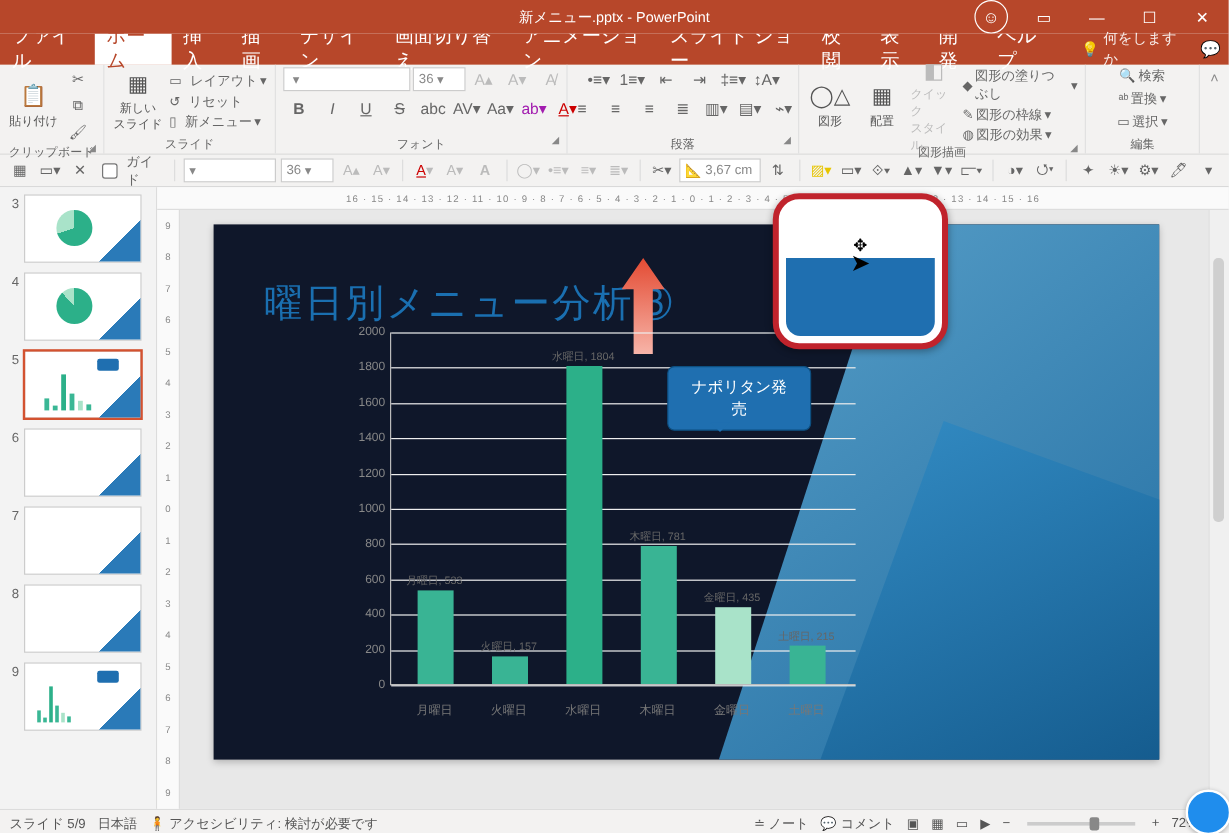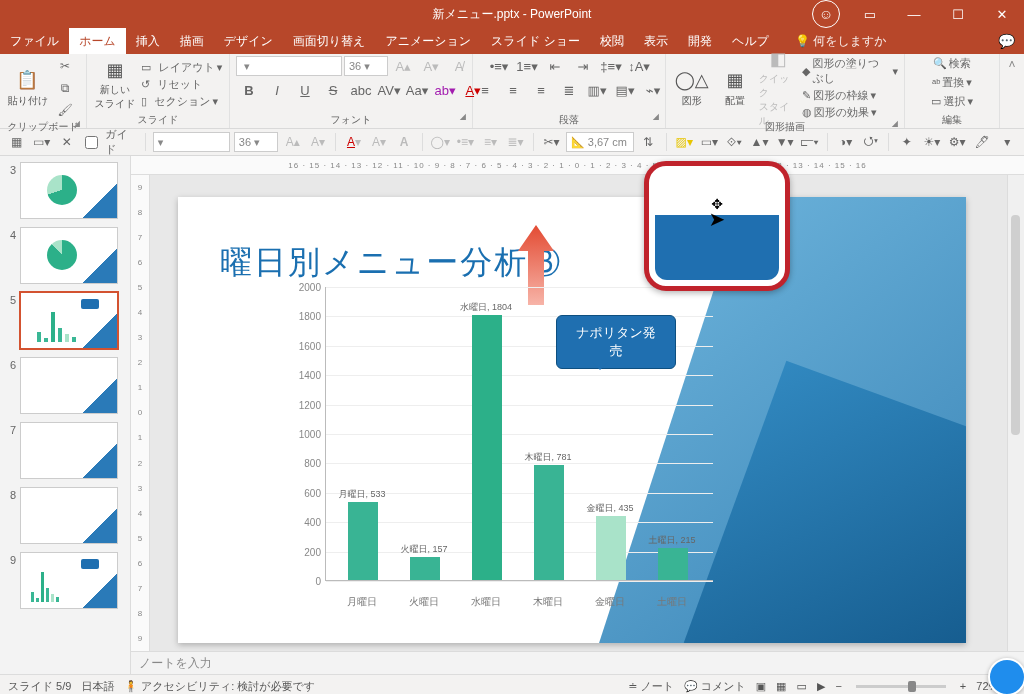--- a/index.html
+++ b/index.html
@@ -4,21 +4,21 @@
 <style>
 html,body{margin:0;padding:0;font-family:"Meiryo UI","Yu Gothic UI",sans-serif;font-size:12px;background:#f3f3f3;overflow:hidden;width:1024px;height:694px}
 
 .titlebar{height:28px;background:#b7472a;display:flex;align-items:center;color:#fff;position:relative}
 .titlebar .title{position:absolute;left:0;right:0;text-align:center;font-size:12px}
 .titlebar .winbtns{margin-left:auto;display:flex;gap:0}
 .titlebar .winbtn{width:44px;height:28px;display:flex;align-items:center;justify-content:center;font-size:13px}
 .titlebar .iconcircle{width:26px;height:26px;border:1px solid #fff;border-radius:50%;display:flex;align-items:center;justify-content:center;margin-right:8px;font-size:14px}
 
 .menurow{height:26px;background:#b7472a;display:flex;align-items:stretch;color:#fff}
-.menurow .tab{padding:0 10px;display:flex;align-items:center;font-size:12px}
+.menurow .tab{padding:0 10px;display:flex;align-items:center;font-size:16px}
 .menurow .tab.active{background:#fff;color:#b7472a}
 .menurow .tellme{margin-left:6px;display:flex;align-items:center;padding:0 10px;opacity:.9}
 .menurow .spacer{flex:1}
 .menurow .share{width:34px;display:flex;align-items:center;justify-content:center;font-size:14px}
 
 .ribbon{height:74px;background:#f3f2f1;border-bottom:1px solid #d9d9d9;display:flex}
 .rgrp{border-right:1px solid #e1e1e1;padding:2px 6px 1px 6px;display:flex;flex-direction:column}
 .rgrp .body{flex:1;display:flex;align-items:center;gap:4px}
 .rgrp .lab{height:14px;text-align:center;font-size:10px;color:#666;position:relative}
 .rgrp .lab .dd{position:absolute;right:0;top:-1px;font-size:8px;color:#888}
@@ -40,21 +40,21 @@
 .thumb{display:flex;margin:2px 6px 8px 4px}
 .thumb .num{width:12px;font-size:11px;color:#666;text-align:right;padding-top:2px}
 .thumb .sl{width:96px;height:55px;background:#fff;border:1px solid #ccc;margin-left:4px;position:relative;overflow:hidden}
 .thumb.sel .sl{outline:2px solid #d35230;outline-offset:-1px}
 .sl .tri{position:absolute;right:-14px;bottom:-14px;width:60px;height:60px;background:linear-gradient(135deg,transparent 48%,#2a7ab8 48%)}
 .editor{flex:1;display:flex;flex-direction:column;background:#eee}
 .rulerH{height:18px;background:#fafafa;border-bottom:1px solid #ddd;display:flex;align-items:center;justify-content:center;font-size:8px;color:#888;letter-spacing:1px;white-space:nowrap;overflow:hidden}
 .stage{flex:1;display:flex}
 .rulerV{width:18px;background:#fafafa;border-right:1px solid #ddd;display:flex;flex-direction:column;align-items:center;justify-content:space-around;font-size:8px;color:#888}
 .canvas{flex:1;position:relative;background:#e8e8e8}
-.slidepage{position:absolute;left:28px;top:22px;width:788px;height:446px;background:#ffffff;box-shadow:0 2px 6px rgba(0,0,0,.25);overflow:hidden}
+.slidepage{position:absolute;left:28px;top:12px;width:788px;height:446px;background:#0f172a;box-shadow:0 2px 6px rgba(0,0,0,.25);overflow:hidden}
 .slidepage .bgA{position:absolute;right:-120px;top:-40px;width:420px;height:560px;background:linear-gradient(135deg,#5aa9d6,#1c6fa8);transform:skewX(-18deg);opacity:.9}
 .slidepage .bgB{position:absolute;right:-60px;bottom:-60px;width:300px;height:300px;background:linear-gradient(135deg,#2f87bf,#0d4f80);transform:rotate(20deg);opacity:.95}
 .slidepage .title{position:absolute;left:42px;top:44px;font-size:32px;color:#1a6fb0;letter-spacing:2px}
 .arrowup{position:absolute;left:340px;top:28px;width:36px;height:80px}
 .arrowup svg{width:100%;height:100%}
 
 .chart{position:absolute;left:105px;top:82px;width:440px;height:330px}
 .chart .plot{position:absolute;left:42px;top:8px;right:10px;bottom:28px;border-left:1px solid #bbb;border-bottom:1px solid #bbb}
 .chart .grid div{position:absolute;left:0;right:0;border-top:1px solid #eee}
 .chart .ytick{position:absolute;left:0;width:38px;text-align:right;font-size:10px;color:#888;transform:translateY(-50%)}
@@ -134,21 +134,21 @@
   <div class="rgrp" style="width:130px">
     <div class="body">
       <div class="bigbtn">
         <div class="ic">▦</div>
         <span>新しい</span>
         <span style="margin-top:-2px">スライド</span>
       </div>
       <div class="col txt11">
         <div class="row"><span>▭</span>&nbsp;<span>レイアウト</span> ▾</div>
         <div class="row"><span>↺</span>&nbsp;<span>リセット</span></div>
-        <div class="row"><span>▯</span>&nbsp;<span>セクション</span> ▾</div>
+        <div class="row"><span>▯</span>&nbsp;<span>新メニュー</span> ▾</div>
       </div>
     </div>
     <div class="lab"><span>スライド</span></div>
   </div>
 
   <div class="rgrp" style="width:230px">
     <div class="body col" style="gap:4px;align-items:flex-start">
       <div class="row">
         <div class="selbox" style="width:96px">&nbsp;▾</div>
         <div class="selbox" style="width:34px"><span>36</span>▾</div>
@@ -455,23 +455,20 @@
         <div class="mag">
           <div class="half"></div>
           <div class="move">✥</div>
           <div class="cursor">➤</div>
         </div>
       </div>
       <div class="scrollV">
           <div class="sthumb"></div>
         </div>
     </div>
-    <div class="notesbar">
-        <span>ノートを入力</span>
-      </div>
   </div>
 </div>
 
 <div class="status">
   <span>スライド 5/9</span>
   <span>日本語</span>
   <span class="ic">
       <span>🧍</span>
       <span>アクセシビリティ: 検討が必要です</span>
     </span>

